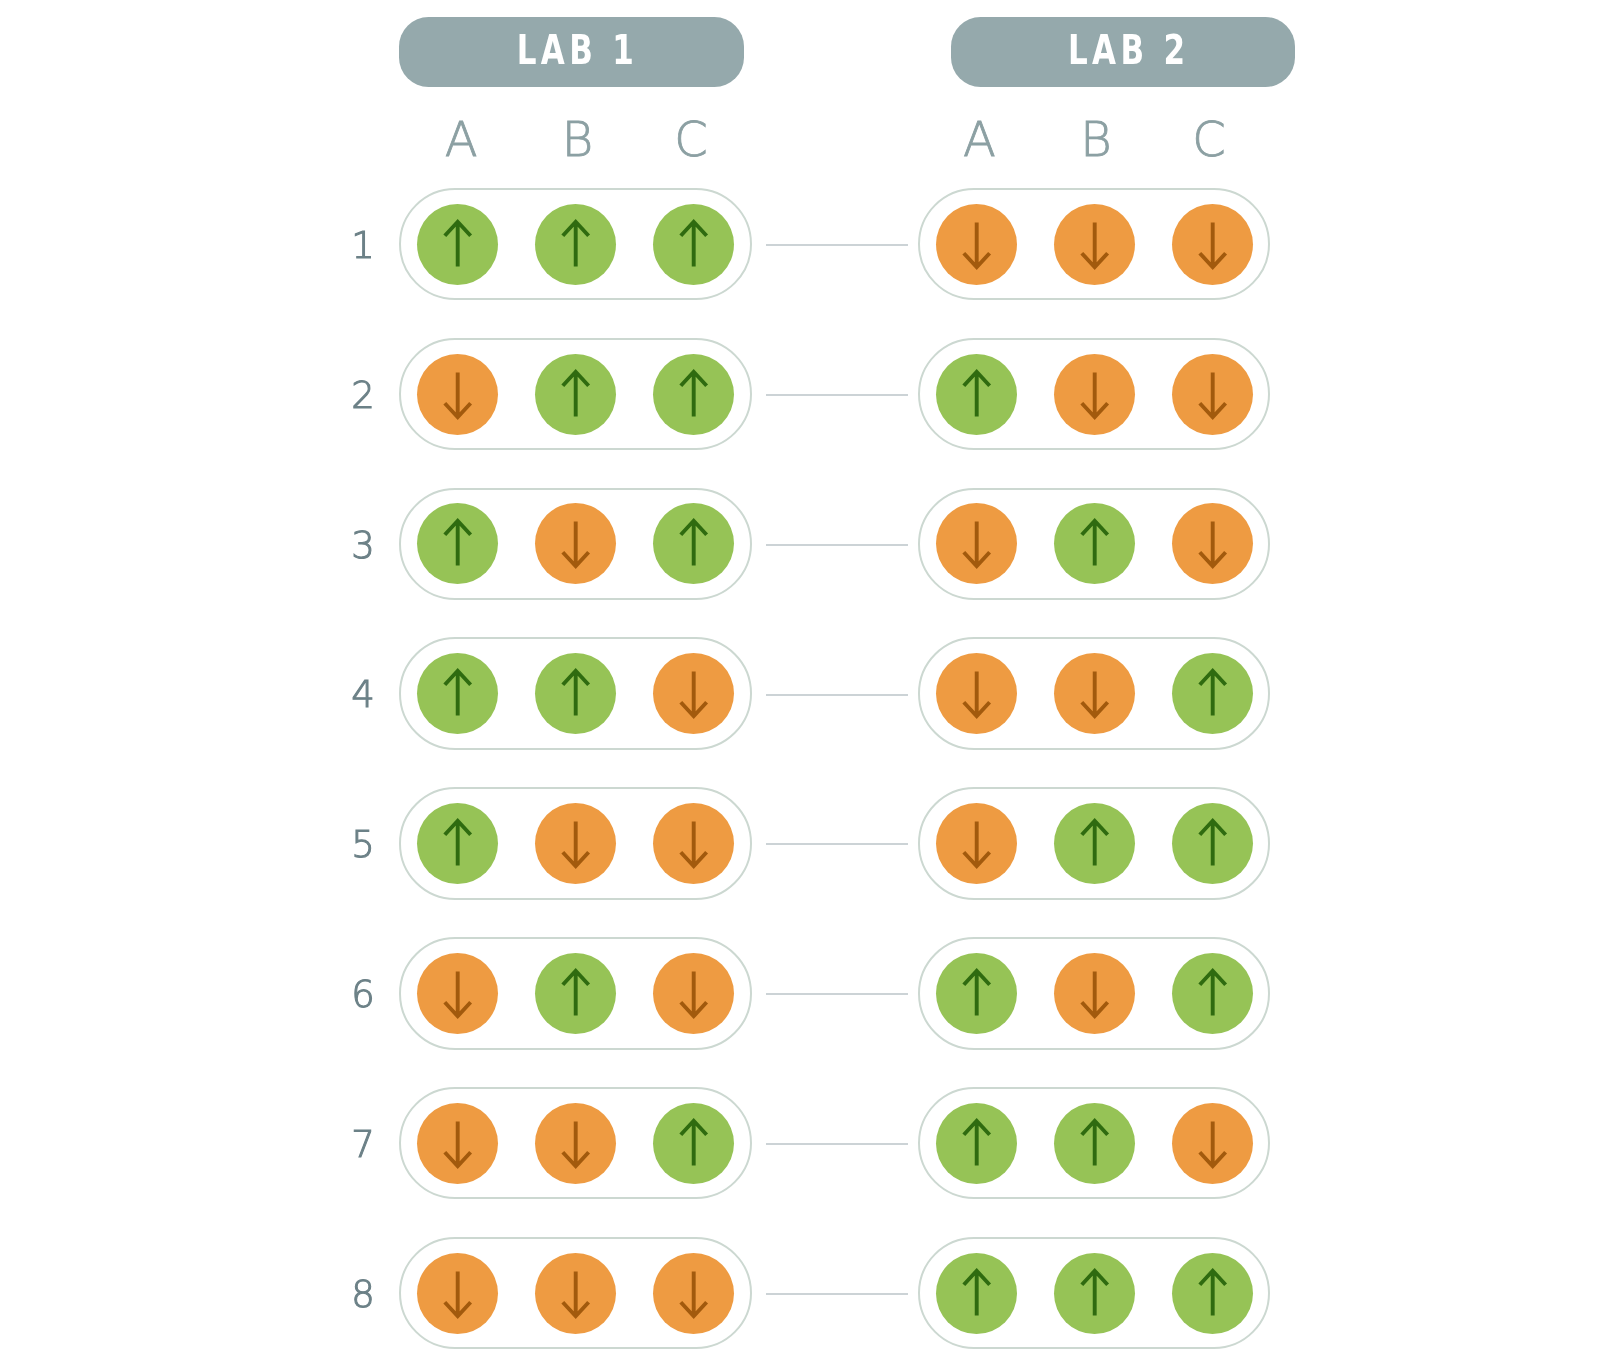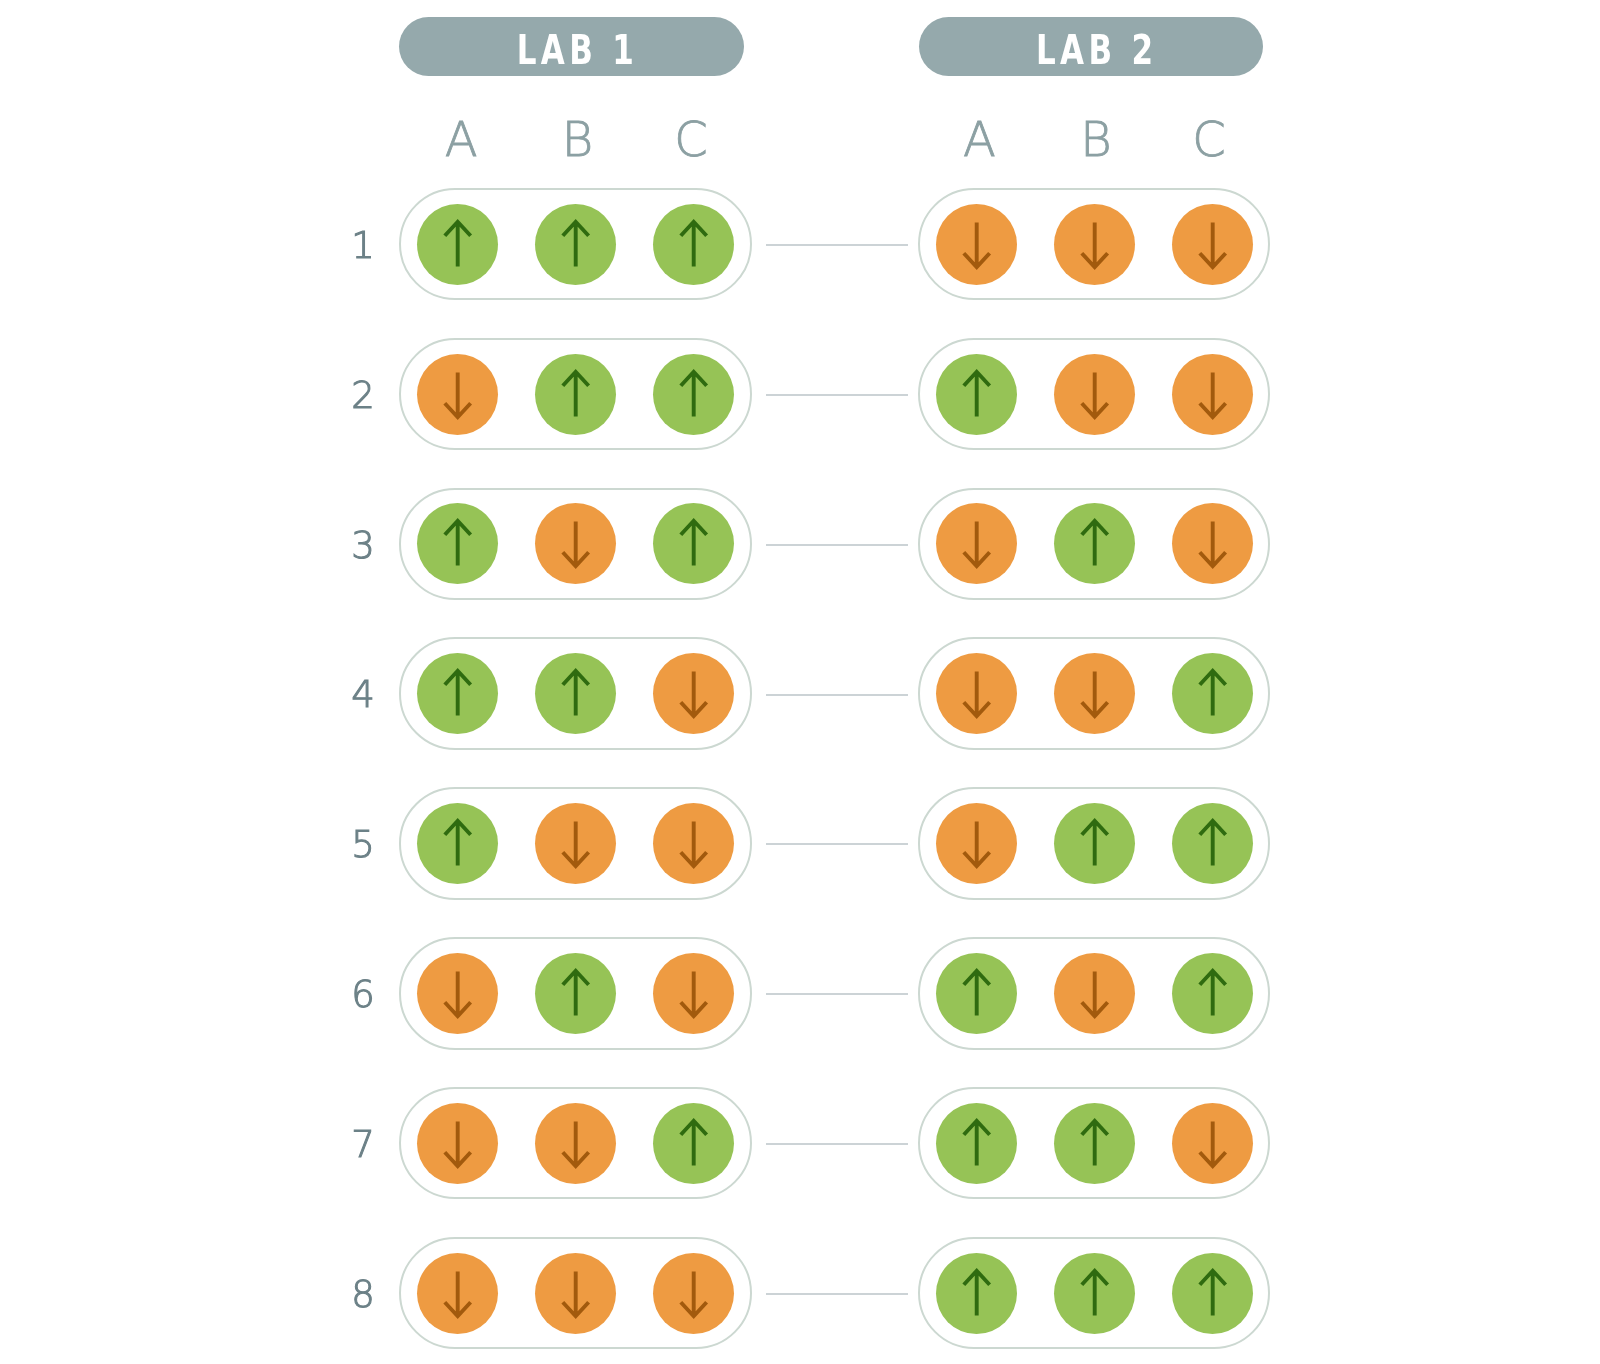--- a/index.html
+++ b/index.html
@@ -19,26 +19,26 @@
     position: absolute;
     left: 0; top: 0;
     width: 1600px;
     height: 1364px;
   }
 
   
   .lab-header {
     position: absolute;
     top: 17px;
-    height: 59px;
+    height: 70px;
     border-radius: 29.5px;
     background: #95a9ac;
   }
   .lab-header.lab1 { left: 399.4px; width: 345px; }
-  .lab-header.lab2 { left: 919px; width: 343.5px; }
+  .lab-header.lab2 { left: 951px; width: 343.5px; }
   .lab-header-label {
     position: absolute;
     left: 0; right: 0;
     top: 12.7px;
     color: #ffffff;
     font-family: "DejaVu Sans", sans-serif;
     font-size: 40px;
     font-weight: bold;
     letter-spacing: 5.6px;
     line-height: 1;

